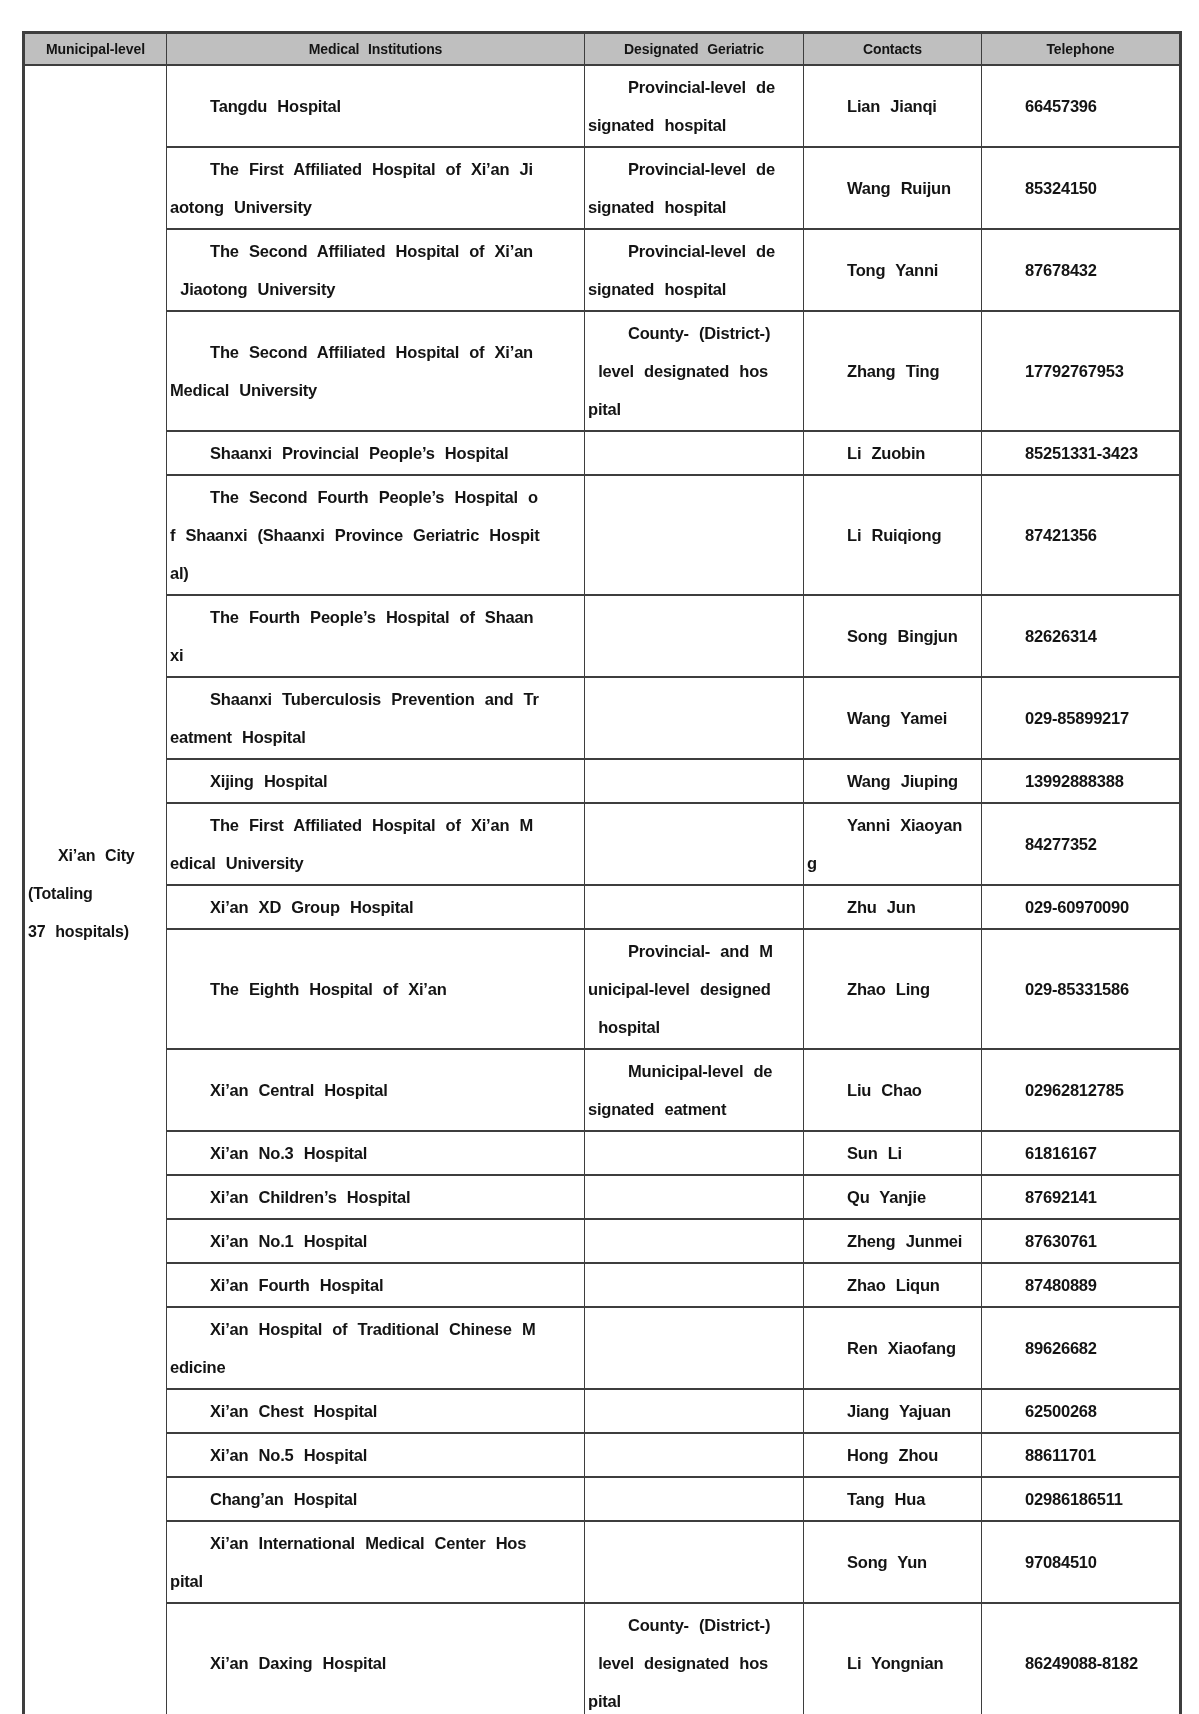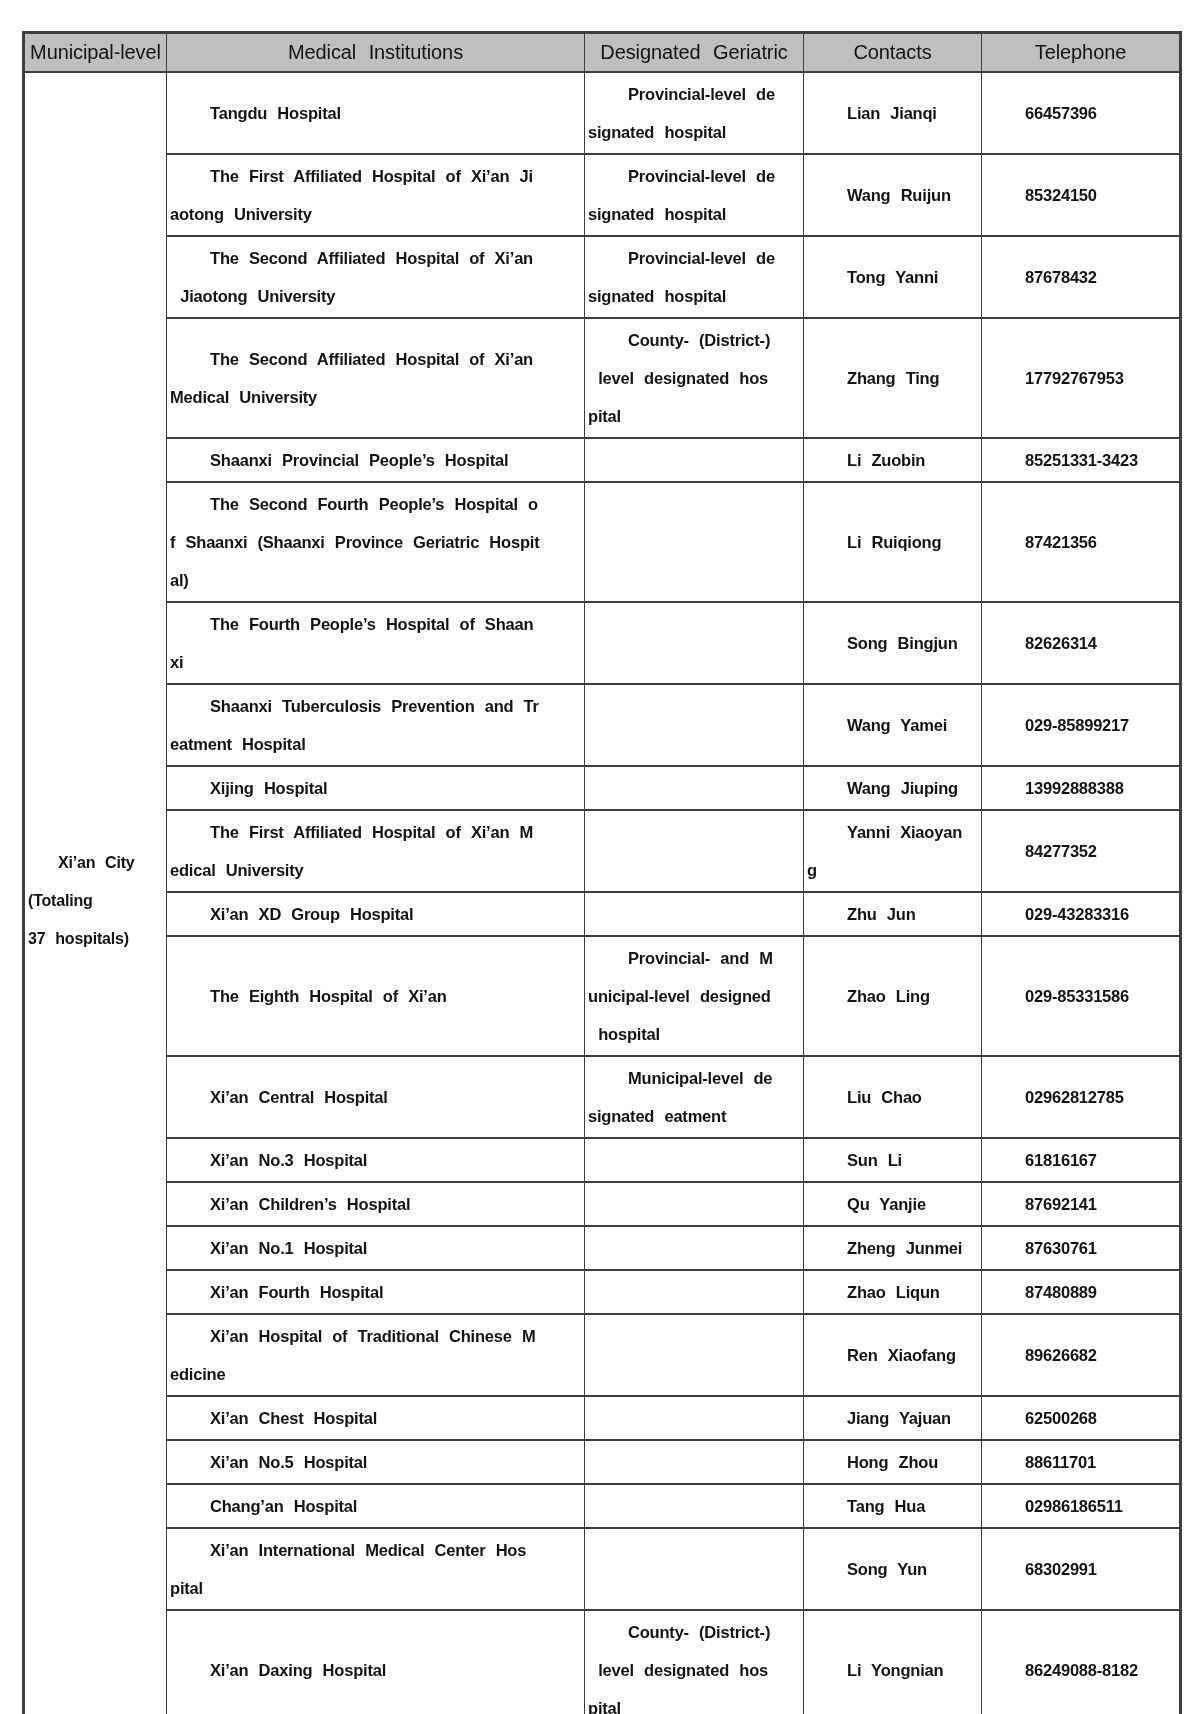--- a/index.html
+++ b/index.html
@@ -18,22 +18,22 @@
   }
   col.colw-muni{width:143px;}
   col.colw-inst{width:418px;}
   col.colw-desig{width:219px;}
   col.colw-contact{width:178px;}
   col.colw-phone{width:199px;}
   th{
     background:var(--header-bg);
     border:1.6px solid var(--border);
     border-bottom-width:2.5px;
-    font-size:20px;
-    font-weight:400;
+    font-size:14px;
+    font-weight:700;
     padding:7px 2px;
     word-spacing:0.35em;
     letter-spacing:-0.1px;
   }
   td{
     border:1.6px solid var(--border);
     border-top-width:2px;
     font-size:16.5px;
     font-weight:700;
     line-height:38px;
@@ -149,21 +149,21 @@
 edical University</td>
     <td class="c-desig"></td>
     <td class="c-contact">Yanni Xiaoyan
 g</td>
     <td class="c-phone">84277352</td>
   </tr>
         <tr>
     <td class="c-inst">Xi’an XD Group Hospital</td>
     <td class="c-desig"></td>
     <td class="c-contact">Zhu Jun</td>
-    <td class="c-phone">029-43283316</td>
+    <td class="c-phone">029-60970090</td>
   </tr>
         <tr>
     <td class="c-inst">The Eighth Hospital of Xi’an</td>
     <td class="c-desig">Provincial- and M
 unicipal-level designed
  hospital</td>
     <td class="c-contact">Zhao Ling</td>
     <td class="c-phone">029-85331586</td>
   </tr>
         <tr>
@@ -220,21 +220,21 @@
     <td class="c-inst">Chang’an Hospital</td>
     <td class="c-desig"></td>
     <td class="c-contact">Tang Hua</td>
     <td class="c-phone">02986186511</td>
   </tr>
         <tr>
     <td class="c-inst">Xi’an International Medical Center Hos
 pital</td>
     <td class="c-desig"></td>
     <td class="c-contact">Song Yun</td>
-    <td class="c-phone">68302991</td>
+    <td class="c-phone">97084510</td>
   </tr>
         <tr>
     <td class="c-inst">Xi’an Daxing Hospital</td>
     <td class="c-desig">County- (District-)
  level designated hos
 pital</td>
     <td class="c-contact">Li Yongnian</td>
     <td class="c-phone">86249088-8182</td>
   </tr>
       </tbody>

